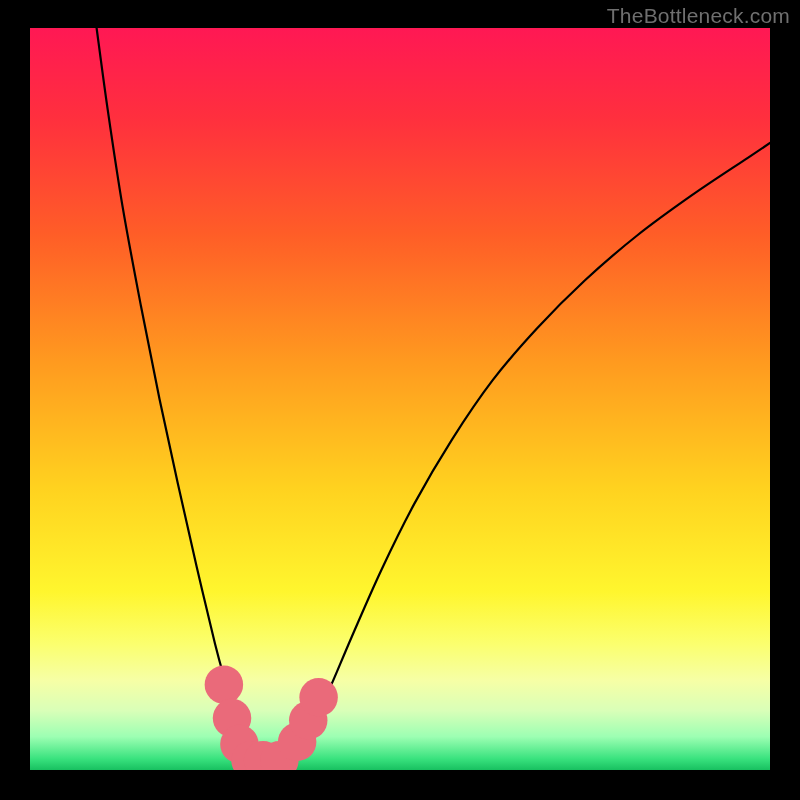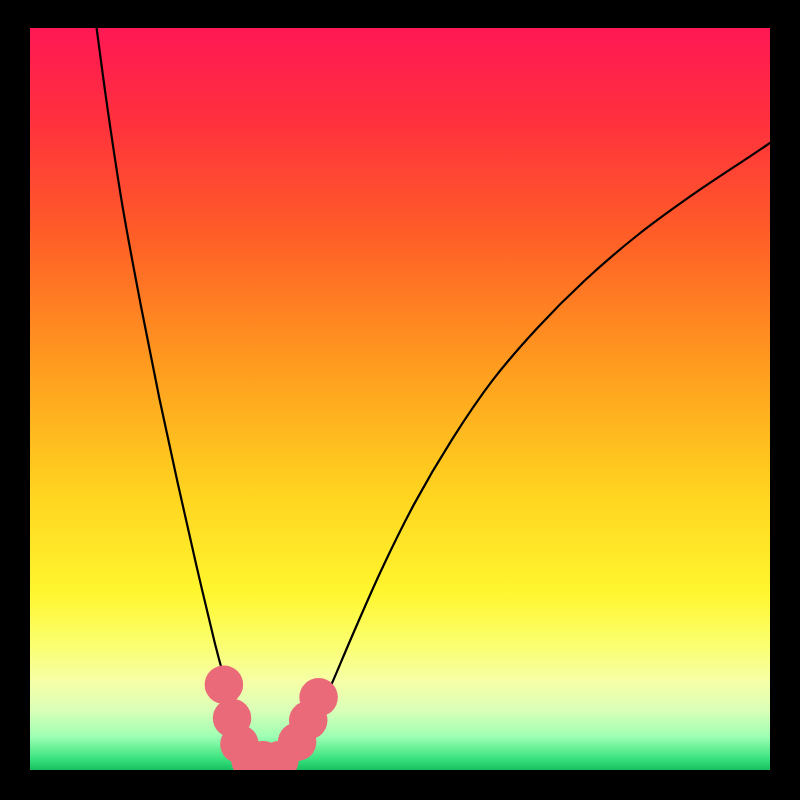--- a/index.html
+++ b/index.html
@@ -34,20 +34,21 @@
     font-weight: 500;
     letter-spacing: 0.2px;
   }
   svg { display: block; }
 </style>
 </head>
 <body>
 
 <div class="frame">
 
+  <div class="watermark">TheBottleneck.com</div>
 
   <div class="plot">
     <svg id="chart-svg" width="740" height="742" viewBox="0 0 740 742">
       <defs>
         <linearGradient id="bg-grad" x1="0" y1="0" x2="0" y2="1">
             <stop offset="0%" stop-color="#ff1854"></stop>
             <stop offset="12%" stop-color="#ff2f3e"></stop>
             <stop offset="28.000000000000004%" stop-color="#ff5e27"></stop>
             <stop offset="45%" stop-color="#ff9a1f"></stop>
             <stop offset="62%" stop-color="#ffd21f"></stop>

